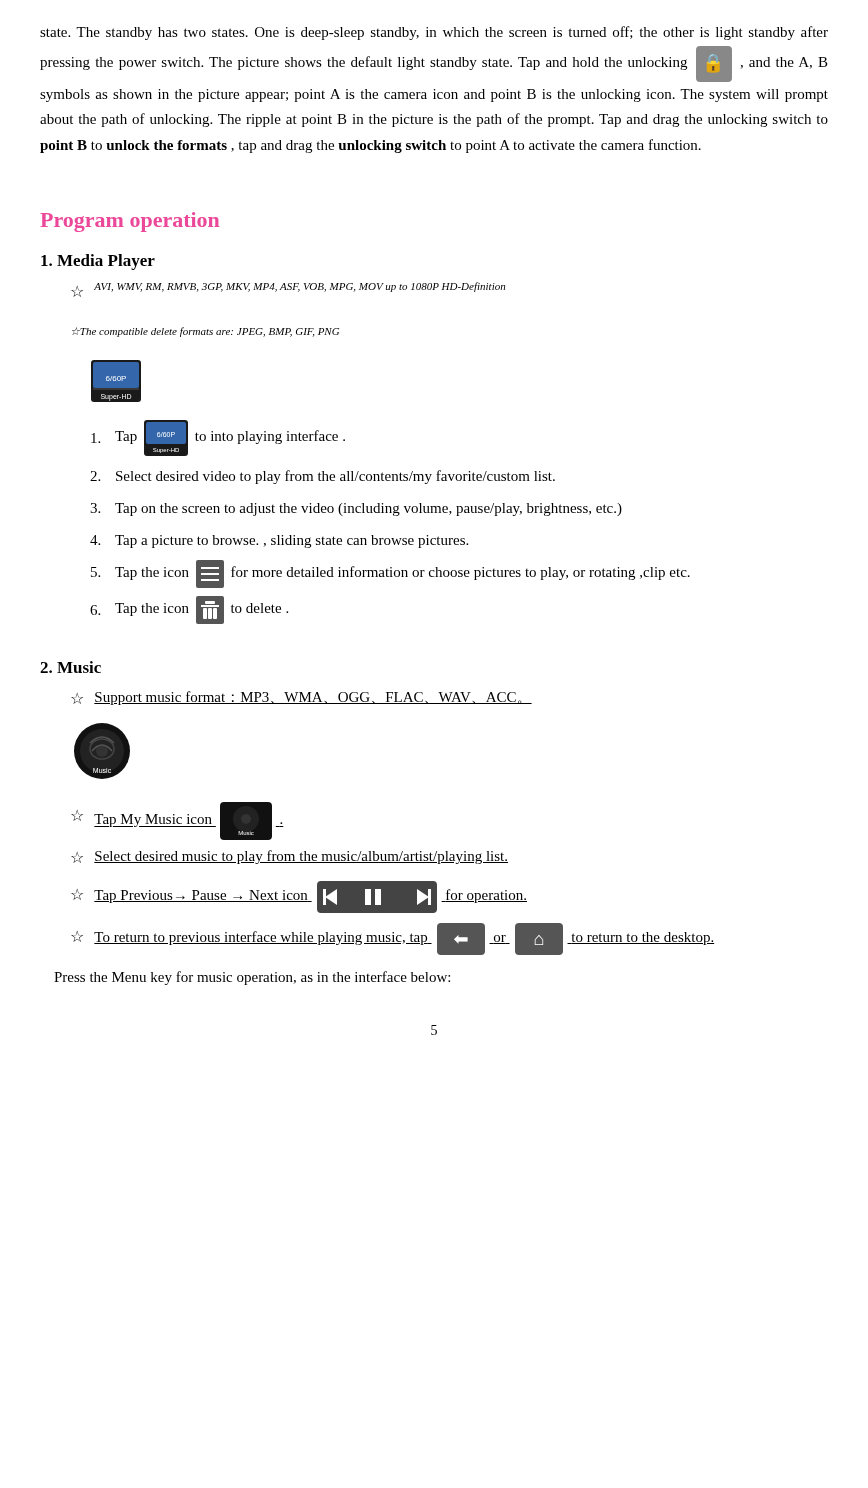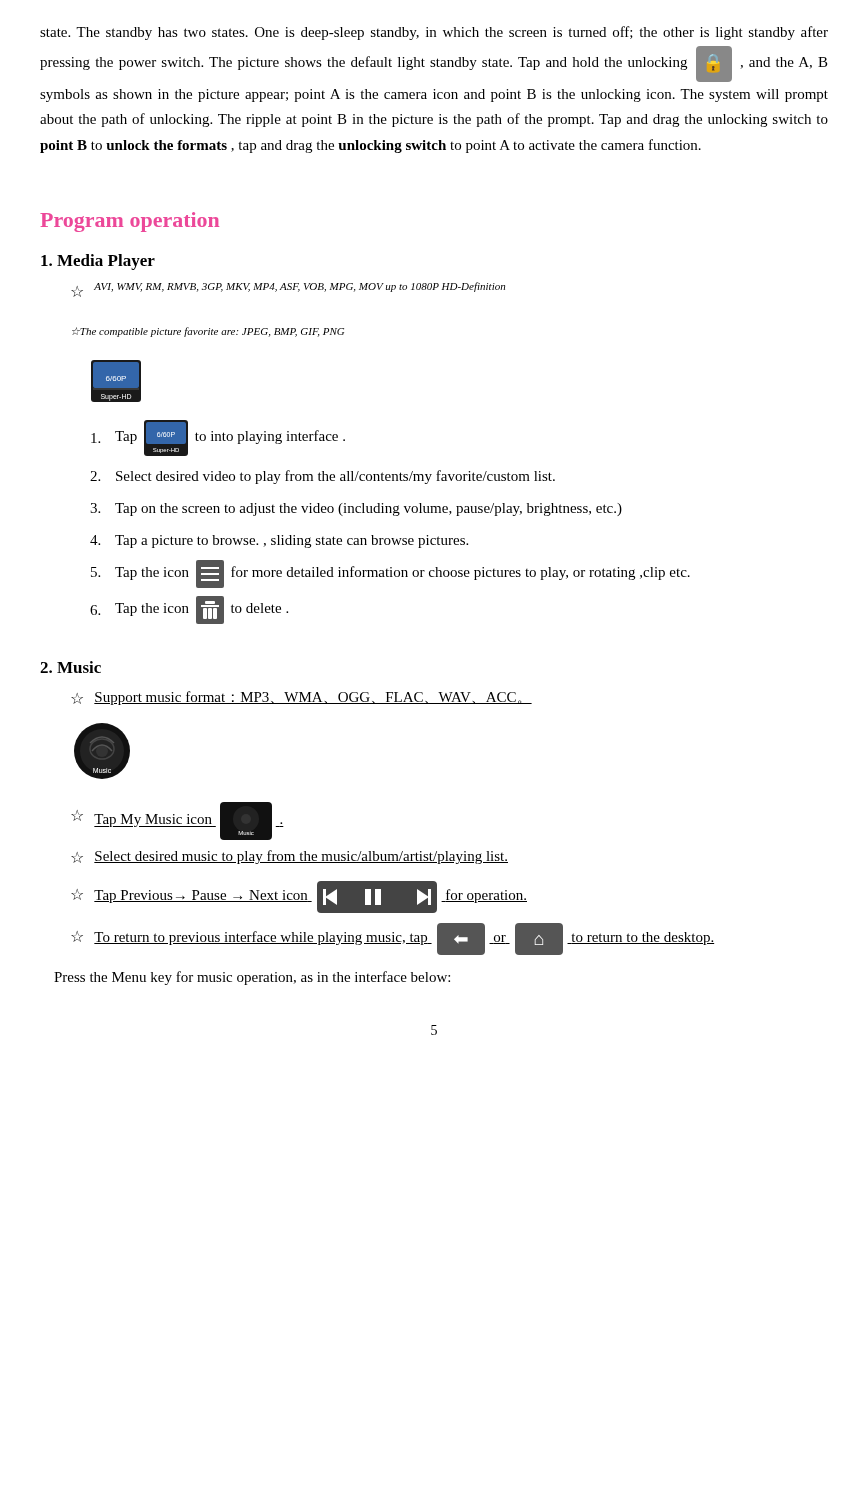--- a/index.html
+++ b/index.html
@@ -139,21 +139,21 @@
 <h3 class="subsection-heading">1. Media Player</h3>
 
 <div class="star-item">
   <span class="star">☆</span>
   <span class="star-text">AVI,  WMV,  RM,  RMVB,  3GP,  MKV,  MP4,  ASF,  VOB,  MPG,  MOV  up  to  1080P HD-Definition</span>
 </div>
 
 <div class="spacer"></div>
 
 <div class="star-item">
-  <span class="star-text">☆The compatible picture favorite are: JPEG, BMP, GIF, PNG</span>
+  <span class="star-text">☆The compatible delete formats are: JPEG, BMP, GIF, PNG</span>
 </div>
 
 <div class="spacer"></div>
 
 <div style="margin-left: 50px; margin-bottom: 10px;">
   <svg width="52" height="44" viewBox="0 0 52 44">
     <rect x="1" y="1" width="50" height="42" rx="3" fill="#1a1a1a"></rect>
     <rect x="3" y="3" width="46" height="26" rx="2" fill="#3366aa"></rect>
     <text x="26" y="22" text-anchor="middle" fill="white" font-size="8" font-family="Arial">6/60P</text>
     <line x1="3" y1="30" x2="49" y2="30" stroke="#555" stroke-width="1"></line>

